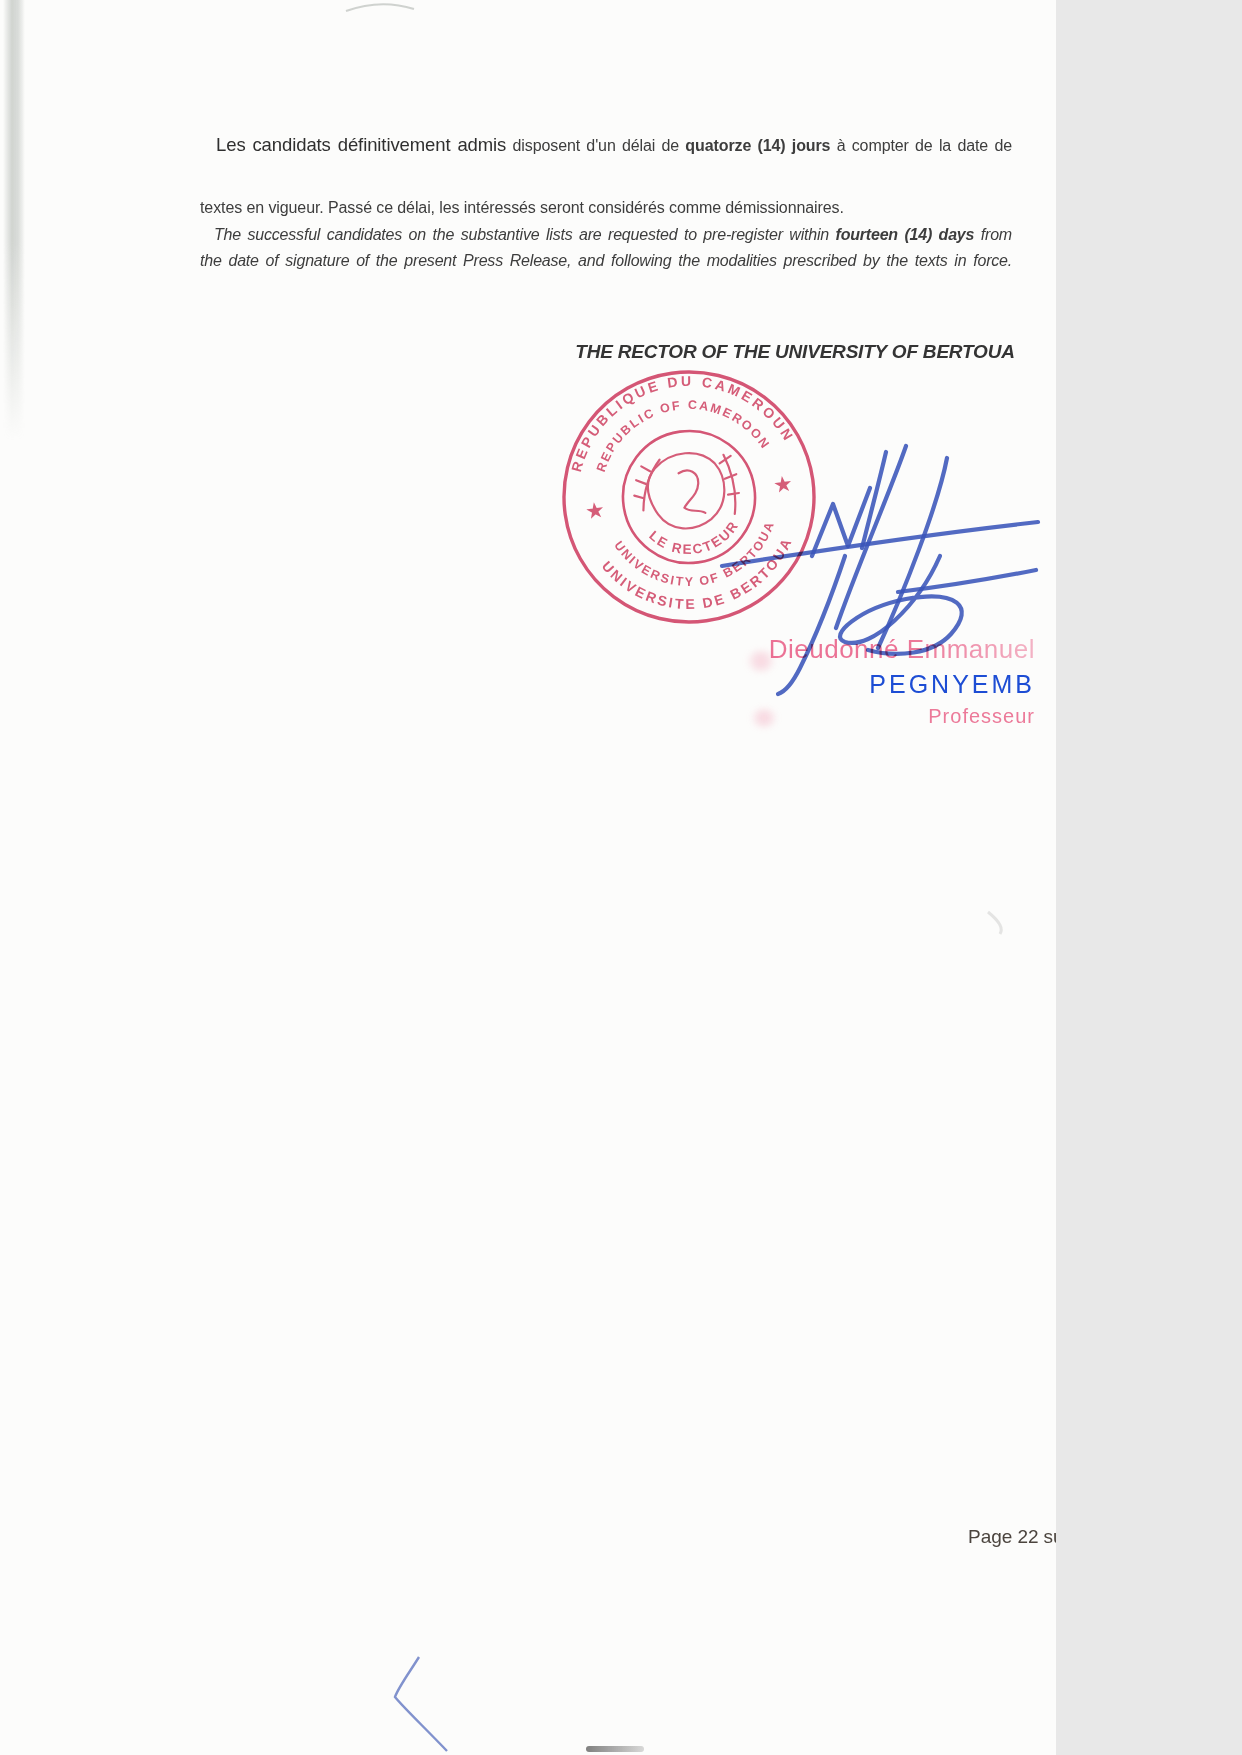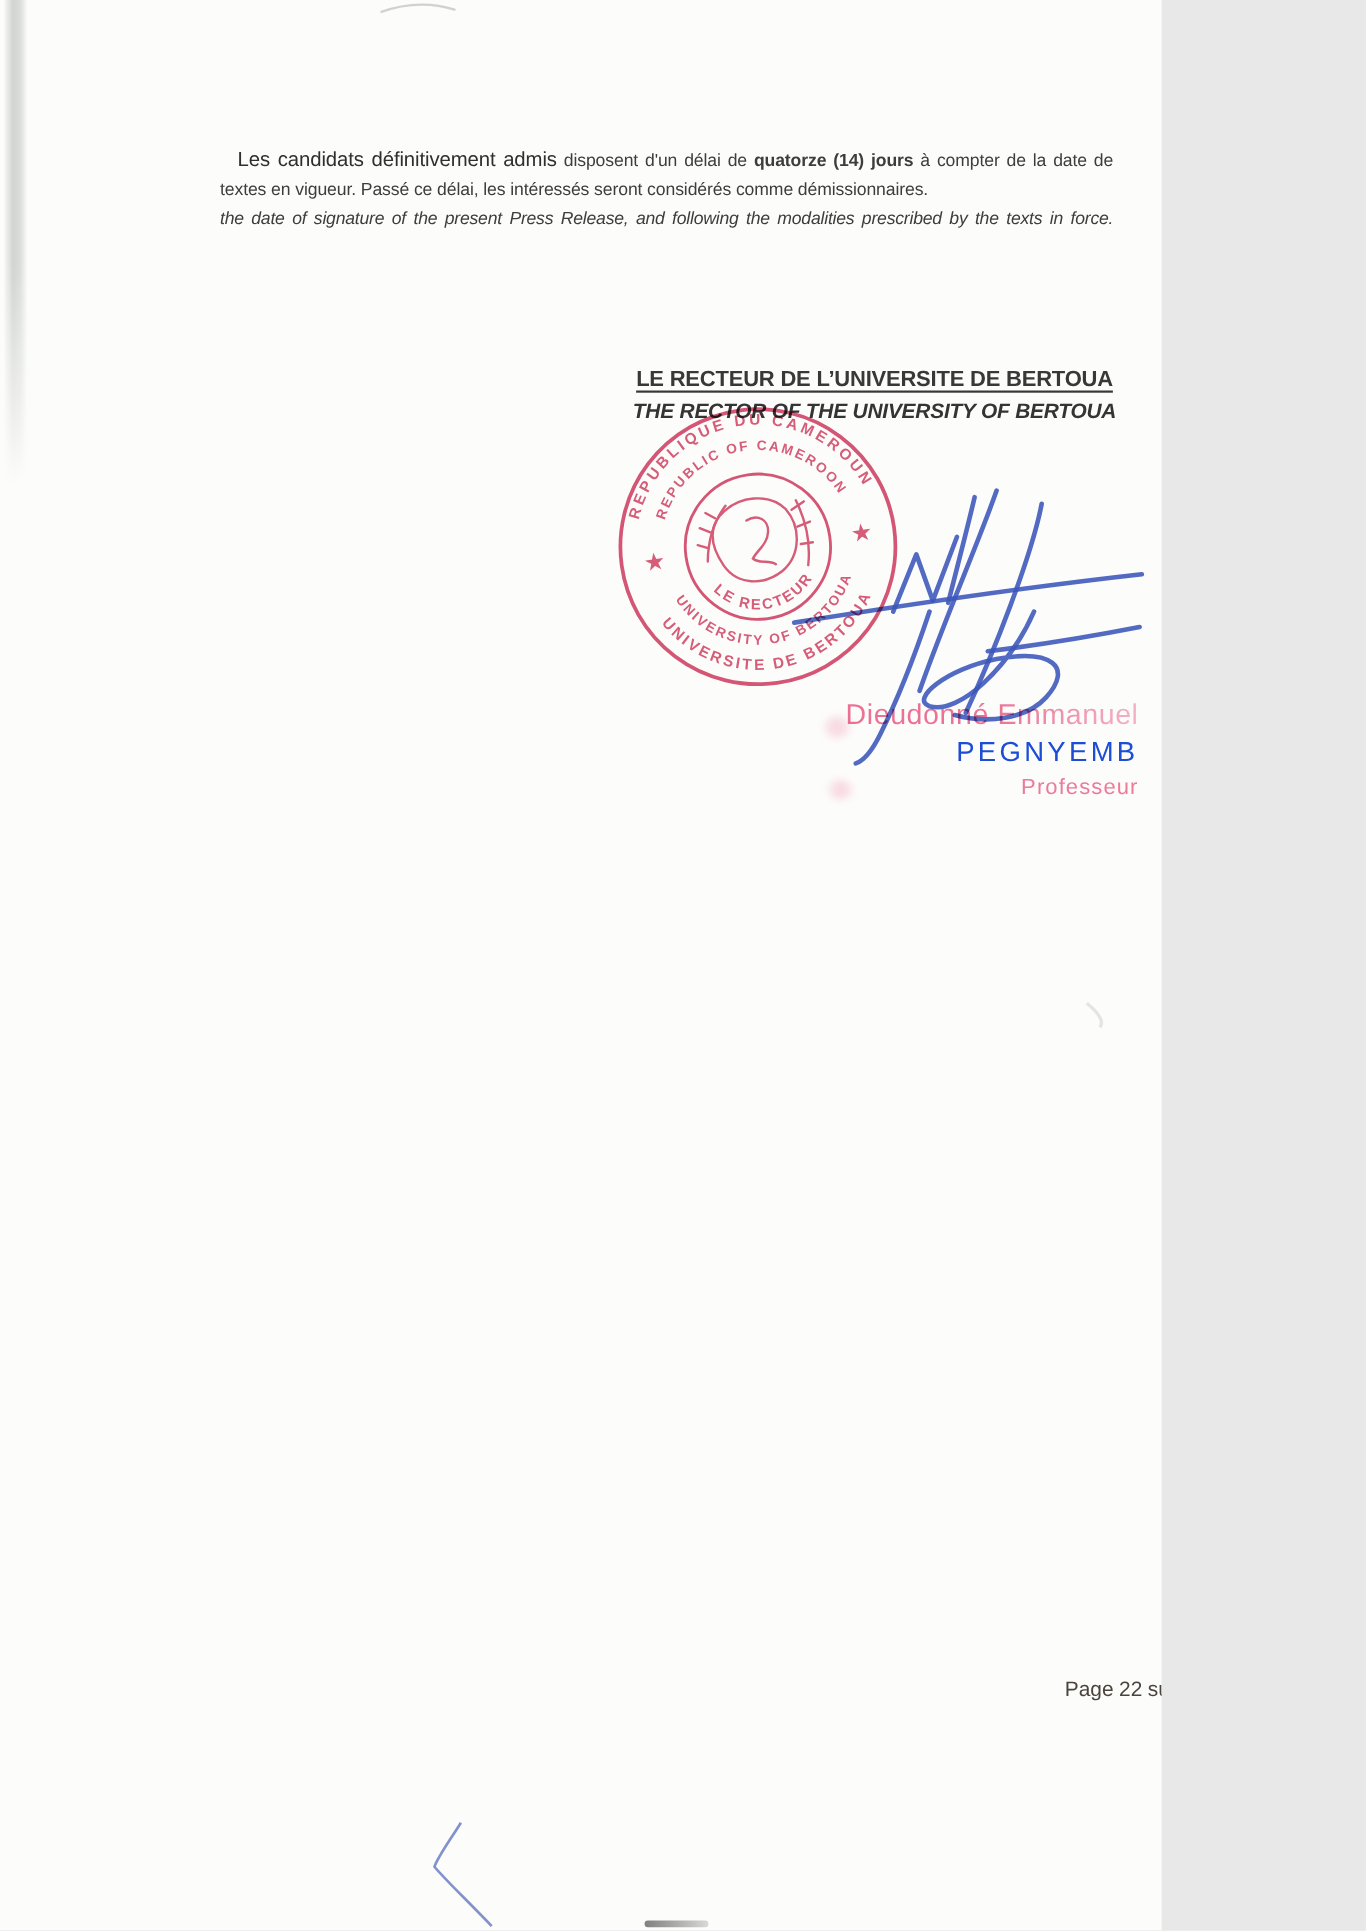--- a/index.html
+++ b/index.html
@@ -19,21 +19,21 @@
   .artifact-svg{position:absolute; left:0; top:0; width:1242px; height:1755px; pointer-events:none;}
   .bottom-smudge{
     position:absolute; left:586px; top:1746px; width:58px; height:6px;
     background:linear-gradient(to right, rgba(45,45,45,.6), rgba(110,110,110,.25));
     border-radius:3px; filter:blur(.6px);
   }
   .pink-smudge{position:absolute; border-radius:50%; filter:blur(3px); background:radial-gradient(circle, rgba(240,130,160,.35), rgba(240,130,160,0));}
   
   .text-block{position:absolute; left:200px; top:132px; width:812px; font-size:16px; line-height:26px; letter-spacing:-.1px;}
   .jline{text-align:justify; text-align-last:justify;}
-  .lline{text-align:left;}
+  .lline{text-align:left;margin-top:36px;}
   .indent-fr{padding-left:16px;}
   .indent-en{padding-left:14px;}
   .lead{font-size:18.5px; color:#2f2f2f;}
   .p-en{font-style:italic; margin-top:1px; letter-spacing:-.2px;}
   b{font-weight:bold;}
   
   .titles{position:absolute; left:500px; top:334px; width:590px; text-align:center;}
   .title-fr{font-weight:bold; font-size:20px; color:#383838; letter-spacing:-.2px;
             text-decoration:underline; text-decoration-thickness:1.5px; text-underline-offset:4px;}
   .title-en{font-weight:bold; font-style:italic; font-size:19px; color:#343434; margin-top:7px; letter-spacing:-.2px;}
@@ -77,26 +77,26 @@
   <div class="bottom-smudge"></div>
   <div class="pink-smudge" style="left:748px;top:650px;width:26px;height:22px;"></div>
   <div class="pink-smudge" style="left:752px;top:708px;width:24px;height:20px;"></div>
 
   <div class="text-block">
     <div class="p-fr">
       <div class="jline indent-fr"><span class="lead">Les candidats définitivement admis</span><span> disposent d'un délai de </span><b>quatorze (14) jours</b><span> à compter de la date de</span></div>
       <div class="lline">textes en vigueur. Passé ce délai, les intéressés seront considérés comme démissionnaires.</div>
     </div>
     <div class="p-en">
+      <div class="jline indent-en"><span>The successful candidates on the substantive lists are requested to pre-register within </span><b>fourteen (14) days</b><span> from</span></div>
       <div class="jline">the date of signature of the present Press Release, and following the modalities prescribed by the texts in force.</div>
     </div>
   </div>
 
   <div class="titles">
-    <div class="title-fr">LE RECTEUR DE L’UNIVERSITE DE BERTOUA</div>
     <div class="title-en">THE RECTOR OF THE UNIVERSITY OF BERTOUA</div>
   </div>
 
   <svg class="stamp" viewBox="0 0 266 266">
     <defs>
       <path id="arcTopOuter" d="M 22 133 A 111 111 0 0 1 244 133"></path>
       <path id="arcTopInner" d="M 45 133 A 88 88 0 0 1 221 133"></path>
       <path id="arcBotOuter" d="M 21 133 A 112 112 0 0 0 245 133"></path>
       <path id="arcBotMid" d="M 44 133 A 89 89 0 0 0 222 133"></path>
       <path id="arcBotIn" d="M 76 133 A 57 57 0 0 0 190 133"></path>

